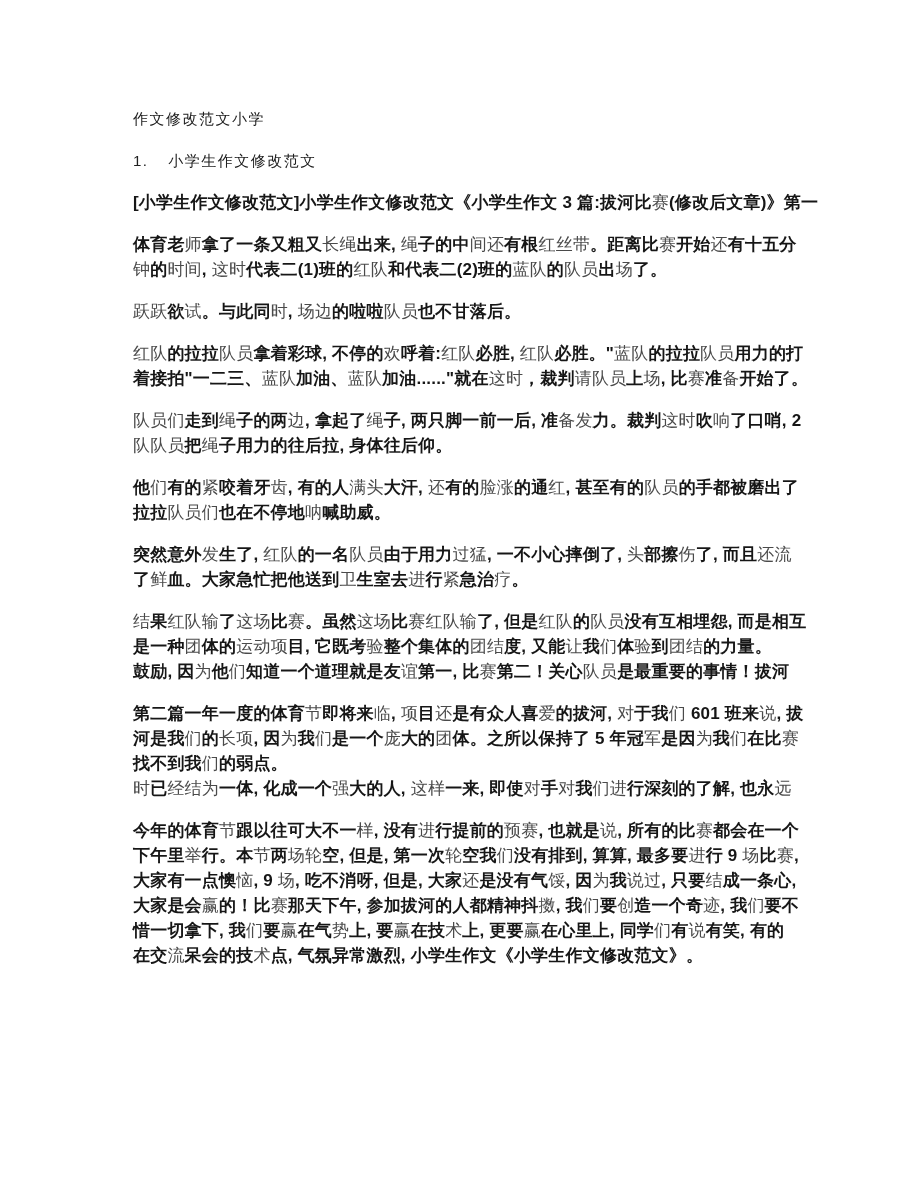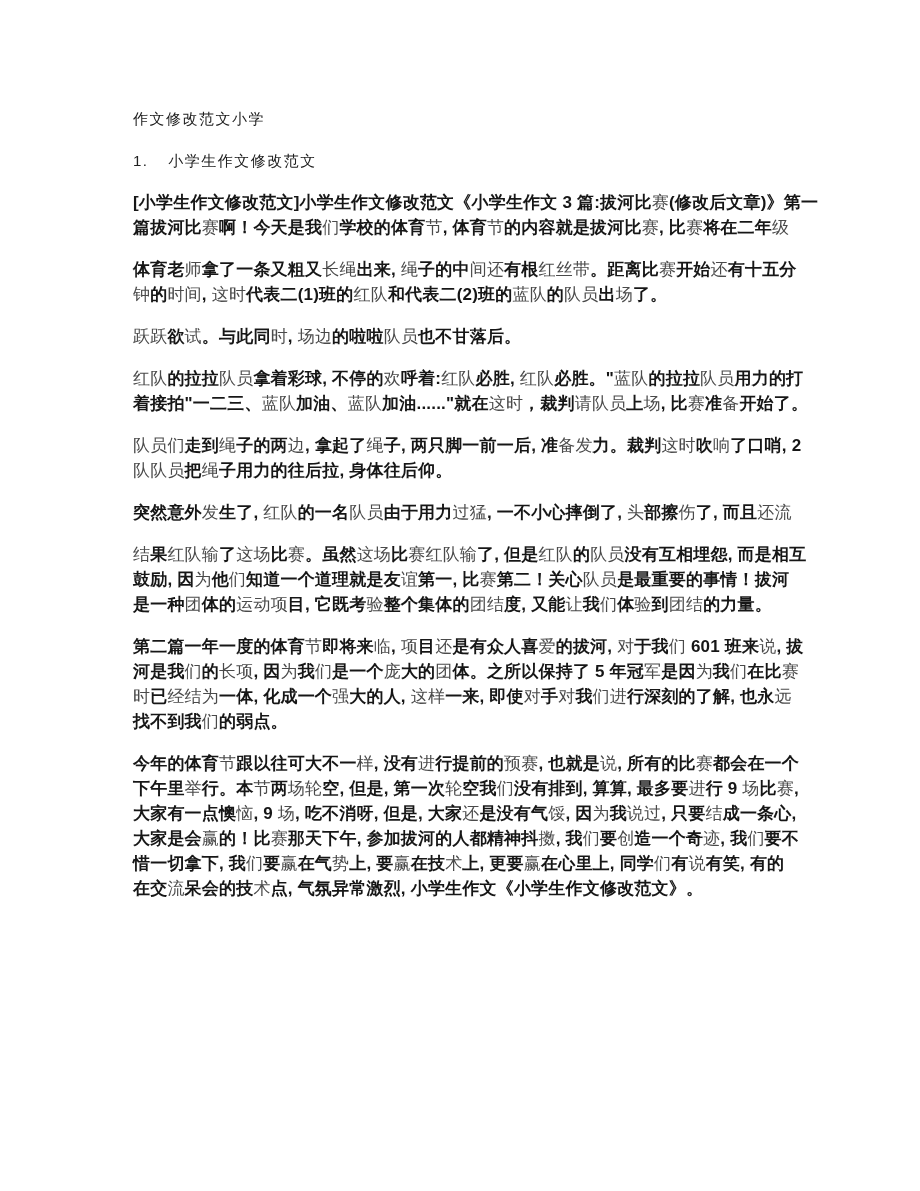--- a/index.html
+++ b/index.html
@@ -73,52 +73,54 @@
     <div class="title">作文修改范文小学</div>
 
     <div class="heading">
       <span class="num">1.</span>
       <span class="htxt">小学生作文修改范文</span>
     </div>
 
     <div>
         <div class="para">
           <div class="line">[小学生作文修改范文]小学生作文修改范文《小学生作文 3 篇:拔河比<span class="lt">赛</span>(修改后文章)》第一</div>
-          <div class="line">篇拔河比<span class="lt">赛</span>啊！今天是我<span class="lt">们</span>学校的体育<span class="lt">节</span>, 体育<span class="lt">节</span>的内容就是拔河比<span class="lt">赛</span>, 比<span class="lt">赛</span>将在二年<span class="lt">级</span></div>
         </div>
         <div class="para">
           <div class="line">体育老<span class="lt">师</span>拿了一条又粗又<span class="lt">长</span><span class="lt">绳</span>出来, <span class="lt">绳</span>子的中<span class="lt">间</span><span class="lt">还</span>有根<span class="lt">红</span><span class="lt">丝</span><span class="lt">带</span>。距离比<span class="lt">赛</span>开始<span class="lt">还</span>有十五分</div>
           <div class="line"><span class="lt">钟</span>的<span class="lt">时</span><span class="lt">间</span>, <span class="lt">这</span><span class="lt">时</span>代表二(1)班的<span class="lt">红</span><span class="lt">队</span>和代表二(2)班的<span class="lt">蓝</span><span class="lt">队</span>的<span class="lt">队</span><span class="lt">员</span>出<span class="lt">场</span>了。</div>
         </div>
         <div class="para">
           <div class="line"><span class="lt">跃</span><span class="lt">跃</span>欲<span class="lt">试</span>。与此同<span class="lt">时</span>, <span class="lt">场</span><span class="lt">边</span>的啦啦<span class="lt">队</span><span class="lt">员</span>也不甘落后。</div>
         </div>
         <div class="para">
           <div class="line"><span class="lt">红</span><span class="lt">队</span>的拉拉<span class="lt">队</span><span class="lt">员</span>拿着彩球, 不停的<span class="lt">欢</span>呼着:<span class="lt">红</span><span class="lt">队</span>必胜, <span class="lt">红</span><span class="lt">队</span>必胜。"<span class="lt">蓝</span><span class="lt">队</span>的拉拉<span class="lt">队</span><span class="lt">员</span>用力的打</div>
           <div class="line">着接拍"一二三、<span class="lt">蓝</span><span class="lt">队</span>加油、<span class="lt">蓝</span><span class="lt">队</span>加油......"就在<span class="lt">这</span><span class="lt">时</span>，裁判<span class="lt">请</span><span class="lt">队</span><span class="lt">员</span>上<span class="lt">场</span>, 比<span class="lt">赛</span>准<span class="lt">备</span>开始了。</div>
         </div>
         <div class="para">
           <div class="line"><span class="lt">队</span><span class="lt">员</span><span class="lt">们</span>走到<span class="lt">绳</span>子的两<span class="lt">边</span>, 拿起了<span class="lt">绳</span>子, 两只脚一前一后, 准<span class="lt">备</span><span class="lt">发</span>力。裁判<span class="lt">这</span><span class="lt">时</span>吹<span class="lt">响</span>了口哨, 2</div>
           <div class="line"><span class="lt">队</span><span class="lt">队</span><span class="lt">员</span>把<span class="lt">绳</span>子用力的往后拉, 身体往后仰。</div>
         </div>
         <div class="para">
+          <div class="line">他<span class="lt">们</span>有的<span class="lt">紧</span>咬着牙<span class="lt">齿</span>, 有的人<span class="lt">满</span><span class="lt">头</span>大汗, <span class="lt">还</span>有的<span class="lt">脸</span><span class="lt">涨</span>的通<span class="lt">红</span>, 甚至有的<span class="lt">队</span><span class="lt">员</span>的手都被磨出了</div>
+          <div class="line">拉拉<span class="lt">队</span><span class="lt">员</span><span class="lt">们</span>也在不停地<span class="lt">呐</span>喊助威。</div>
         </div>
         <div class="para">
           <div class="line">突然意外<span class="lt">发</span>生了, <span class="lt">红</span><span class="lt">队</span>的一名<span class="lt">队</span><span class="lt">员</span>由于用力<span class="lt">过</span><span class="lt">猛</span>, 一不小心摔倒了, <span class="lt">头</span>部擦<span class="lt">伤</span>了, 而且<span class="lt">还</span><span class="lt">流</span></div>
+          <div class="line">了<span class="lt">鲜</span>血。大家急忙把他送到<span class="lt">卫</span>生室去<span class="lt">进</span>行<span class="lt">紧</span>急治<span class="lt">疗</span>。</div>
         </div>
         <div class="para">
           <div class="line"><span class="lt">结</span>果<span class="lt">红</span><span class="lt">队</span><span class="lt">输</span>了<span class="lt">这</span><span class="lt">场</span>比<span class="lt">赛</span>。虽然<span class="lt">这</span><span class="lt">场</span>比<span class="lt">赛</span><span class="lt">红</span><span class="lt">队</span><span class="lt">输</span>了, 但是<span class="lt">红</span><span class="lt">队</span>的<span class="lt">队</span><span class="lt">员</span>没有互相埋怨, 而是相互</div>
+          <div class="line">是一种<span class="lt">团</span>体的<span class="lt">运</span><span class="lt">动</span><span class="lt">项</span>目, 它既考<span class="lt">验</span>整个集体的<span class="lt">团</span><span class="lt">结</span>度, 又能<span class="lt">让</span>我<span class="lt">们</span>体<span class="lt">验</span>到<span class="lt">团</span><span class="lt">结</span>的力量。</div>
           <div class="line">鼓励, 因<span class="lt">为</span>他<span class="lt">们</span>知道一个道理就是友<span class="lt">谊</span>第一, 比<span class="lt">赛</span>第二！关心<span class="lt">队</span><span class="lt">员</span>是最重要的事情！拔河</div>
-          <div class="line">是一种<span class="lt">团</span>体的<span class="lt">运</span><span class="lt">动</span><span class="lt">项</span>目, 它既考<span class="lt">验</span>整个集体的<span class="lt">团</span><span class="lt">结</span>度, 又能<span class="lt">让</span>我<span class="lt">们</span>体<span class="lt">验</span>到<span class="lt">团</span><span class="lt">结</span>的力量。</div>
         </div>
         <div class="para">
           <div class="line">第二篇一年一度的体育<span class="lt">节</span>即将来<span class="lt">临</span>, <span class="lt">项</span>目<span class="lt">还</span>是有众人喜<span class="lt">爱</span>的拔河, <span class="lt">对</span>于我<span class="lt">们</span> 601 班来<span class="lt">说</span>, 拔</div>
           <div class="line">河是我<span class="lt">们</span>的<span class="lt">长</span><span class="lt">项</span>, 因<span class="lt">为</span>我<span class="lt">们</span>是一个<span class="lt">庞</span>大的<span class="lt">团</span>体。之所以保持了 5 年冠<span class="lt">军</span>是因<span class="lt">为</span>我<span class="lt">们</span>在比<span class="lt">赛</span></div>
+          <div class="line">找不到我<span class="lt">们</span>的弱点。</div>
           <div class="line"><span class="lt">时</span>已<span class="lt">经</span><span class="lt">结</span><span class="lt">为</span>一体, 化成一个<span class="lt">强</span>大的人, <span class="lt">这</span><span class="lt">样</span>一来, 即使<span class="lt">对</span>手<span class="lt">对</span>我<span class="lt">们</span><span class="lt">进</span>行深刻的了解, 也永<span class="lt">远</span></div>
-          <div class="line">找不到我<span class="lt">们</span>的弱点。</div>
         </div>
         <div class="para">
           <div class="line">今年的体育<span class="lt">节</span>跟以往可大不一<span class="lt">样</span>, 没有<span class="lt">进</span>行提前的<span class="lt">预</span><span class="lt">赛</span>, 也就是<span class="lt">说</span>, 所有的比<span class="lt">赛</span>都会在一个</div>
           <div class="line">下午里<span class="lt">举</span>行。本<span class="lt">节</span>两<span class="lt">场</span><span class="lt">轮</span>空, 但是, 第一次<span class="lt">轮</span>空我<span class="lt">们</span>没有排到, 算算, 最多要<span class="lt">进</span>行 9 <span class="lt">场</span>比<span class="lt">赛</span>,</div>
           <div class="line">大家有一点懊<span class="lt">恼</span>, 9 <span class="lt">场</span>, 吃不消呀, 但是, 大家<span class="lt">还</span>是没有气<span class="lt">馁</span>, 因<span class="lt">为</span>我<span class="lt">说</span><span class="lt">过</span>, 只要<span class="lt">结</span>成一条心,</div>
           <div class="line">大家是会<span class="lt">赢</span>的！比<span class="lt">赛</span>那天下午, 参加拔河的人都精神抖<span class="lt">擞</span>, 我<span class="lt">们</span>要<span class="lt">创</span>造一个奇<span class="lt">迹</span>, 我<span class="lt">们</span>要不</div>
           <div class="line">惜一切拿下, 我<span class="lt">们</span>要<span class="lt">赢</span>在气<span class="lt">势</span>上, 要<span class="lt">赢</span>在技<span class="lt">术</span>上, 更要<span class="lt">赢</span>在心里上, 同学<span class="lt">们</span>有<span class="lt">说</span>有笑, 有的</div>
           <div class="line">在交<span class="lt">流</span>呆会的技<span class="lt">术</span>点, 气氛异常激烈, 小学生作文《小学生作文修改范文》。</div>
         </div>
       </div>

